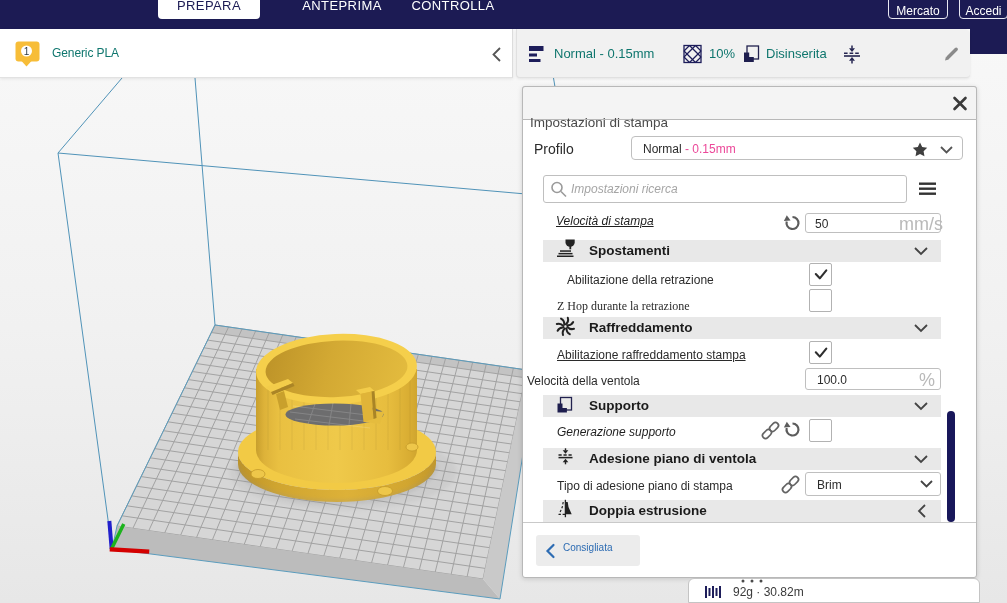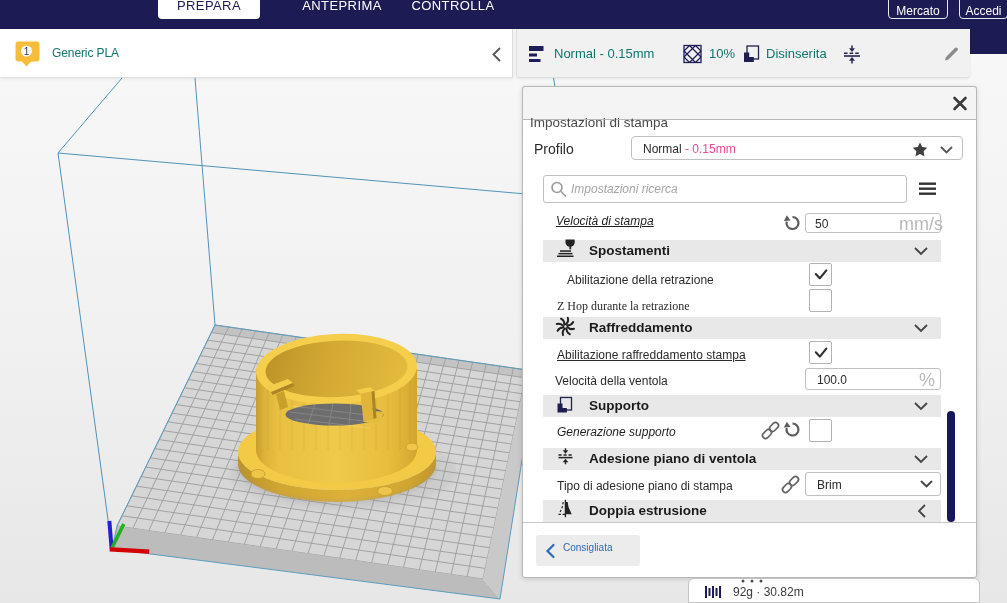--- a/index.html
+++ b/index.html
@@ -216,21 +216,21 @@
   <div class="abs slabel" style="top:240px;">Spostamenti</div>
   <div class="abs ptxt" style="left:547px;top:271px;margin-left:20px;">Abilitazione della retrazione</div>
   <div class="abs cbox" style="top:263px;"></div>
   <div class="abs ptxt" style="left:557px;top:297px;font-family:Liberation Serif, serif;">Z Hop durante la retrazione</div>
   <div class="abs cbox" style="top:289px;"></div>
 
   <div class="abs strip" style="top:317px;"></div>
   <div class="abs slabel" style="top:317px;">Raffreddamento</div>
   <div class="abs ptxt" style="left:557px;top:346px;text-decoration:underline;">Abilitazione raffreddamento stampa</div>
   <div class="abs cbox" style="top:341px;"></div>
-  <div class="abs ptxt" style="left:555px;top:372px;">Velocità della ventola</div>
+  <div class="abs ptxt" style="left:527px;top:372px;">Velocità della ventola</div>
   <div class="abs inbox" style="left:805px;top:368px;width:136px;height:22px;"></div>
   <div class="abs ptxt" style="left:817px;top:371px;">100.0</div>
   <div class="abs ptxt unit" style="left:899px;top:371px;width:36px;text-align:right;">%</div>
 
   <div class="abs strip" style="top:395px;"></div>
   <div class="abs slabel" style="top:395px;">Supporto</div>
   <div class="abs ptxt" style="left:557px;top:423px;font-style:italic;color:#1f1f1f;">Generazione supporto</div>
   <div class="abs cbox" style="top:419px;"></div>
 
   <div class="abs strip" style="top:448px;"></div>

